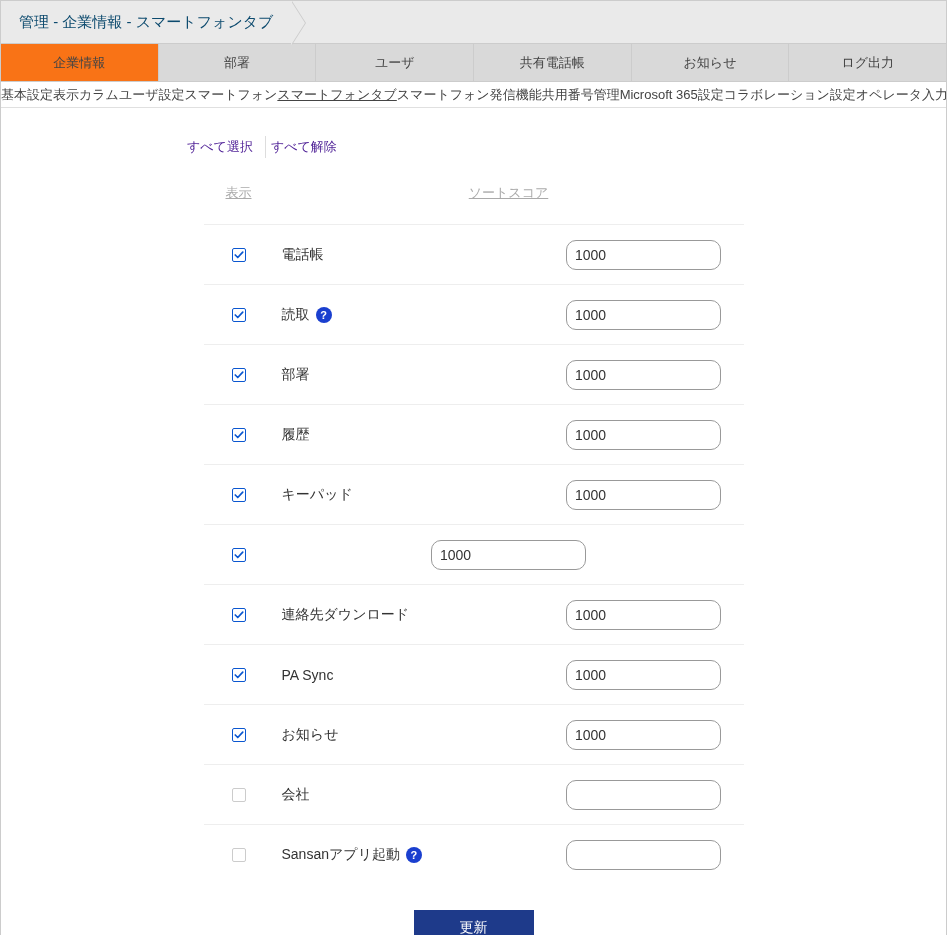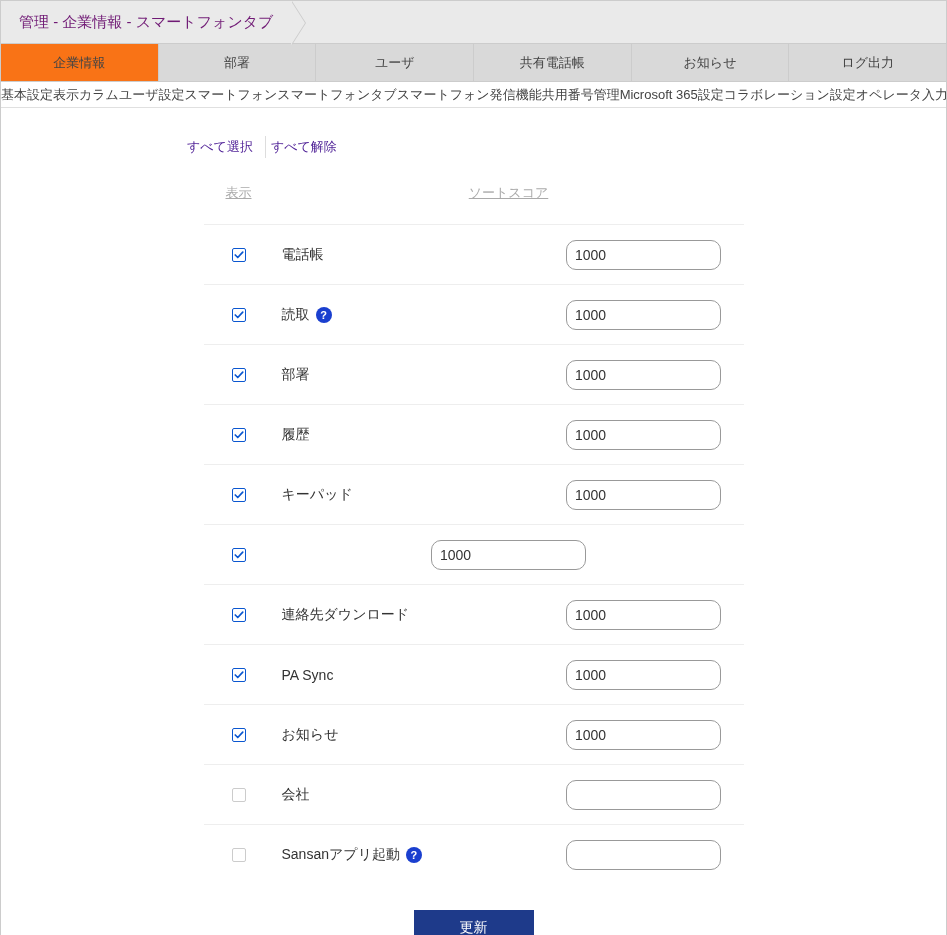--- a/index.html
+++ b/index.html
@@ -24,21 +24,21 @@
     border-bottom: 1px solid #ccc;
     height: 44px;
     display: flex;
     align-items: stretch;
   }
   .breadcrumb-item {
     position: relative;
     display: flex;
     align-items: center;
     padding: 0 18px 0 18px;
-    color: #701a75;
+    color: #0c4a6e;
     font-size: 15px;
   }
   .breadcrumb-item::after {
     content: "";
     position: absolute;
     right: -14px;
     top: 0;
     width: 0; height: 0;
     border-top: 22px solid transparent;
     border-bottom: 22px solid transparent;
@@ -90,20 +90,21 @@
     height: 26px;
     align-items: center;
     overflow: hidden;
   }
   .sub-tab {
     padding: 0 0px;
     cursor: pointer;
   }
   .sub-tab.active {
     background: #fff;
+    text-decoration: underline;
   }
 
   
   .content {
     padding: 30px 40px 30px 40px;
   }
 
   
   .select-links {
     display: flex;

